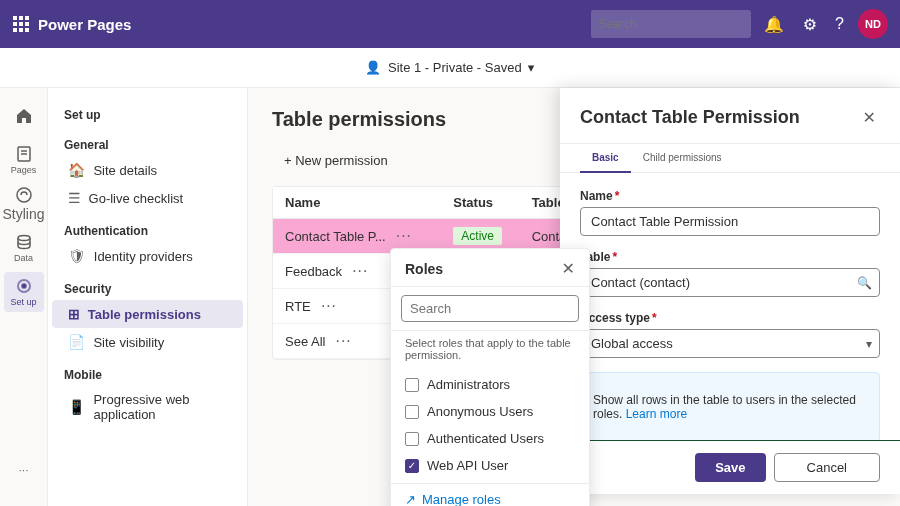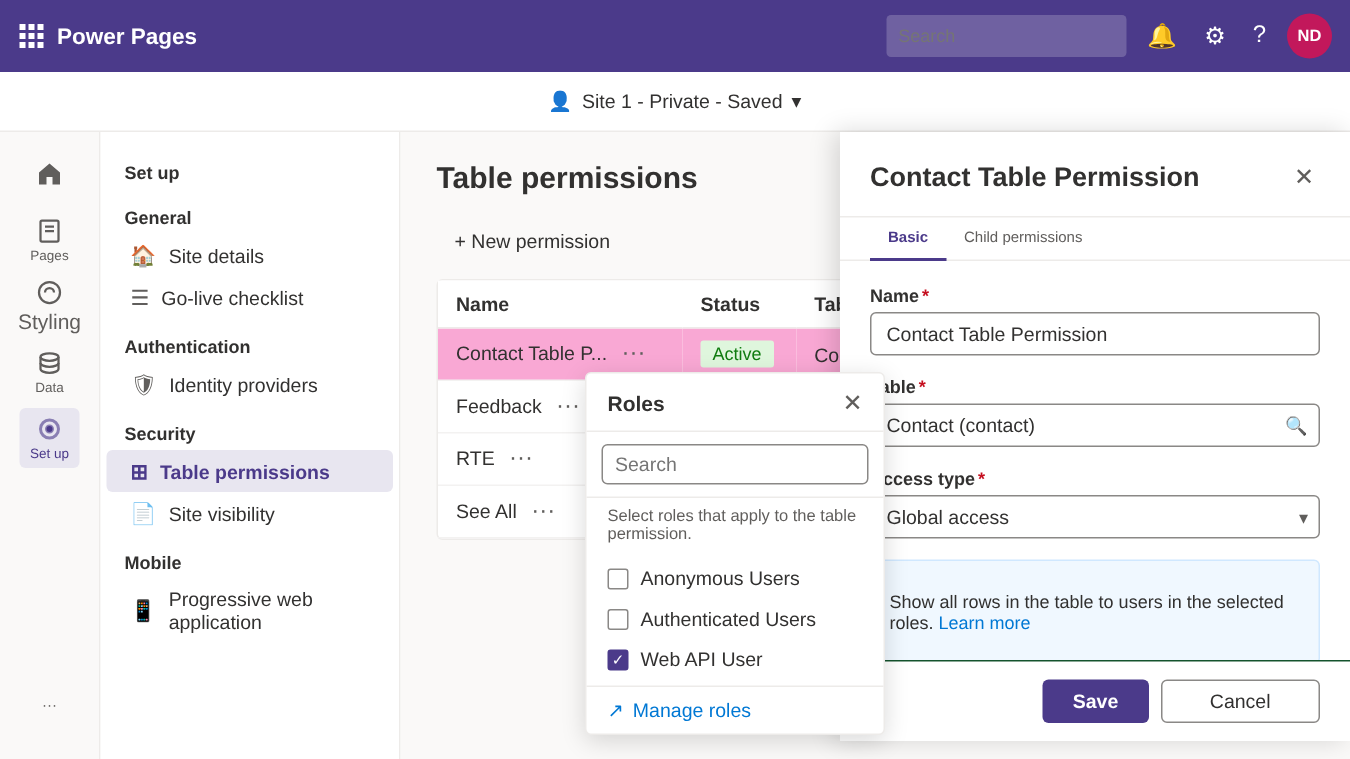--- a/index.html
+++ b/index.html
@@ -52,21 +52,21 @@
     
     .left-nav {
       width: 200px;
       background: white;
       border-right: 1px solid #edebe9;
       padding: 8px 0;
       overflow-y: auto;
       flex-shrink: 0;
     }
     .nav-icons {
-      width: 67px;
+      width: 48px;
       background: #faf9f8;
       border-right: 1px solid #edebe9;
       display: flex;
       flex-direction: column;
       align-items: center;
       padding: 8px 0;
       gap: 4px;
       flex-shrink: 0;
     }
     .nav-icon-item {
@@ -460,20 +460,24 @@
       <span>Roles</span>
       <button class="roles-popup-close">✕</button>
     </div>
     <div class="roles-search-wrap">
       <input class="roles-search" type="text" placeholder="Search" style="">
     </div>
     <div class="roles-hint">Select roles that apply to the table permission.</div>
     <div class="roles-list">
       <div class="roles-list-item">
         <div class="checkbox"></div>
+        <span>Administrators</span>
+      </div>
+      <div class="roles-list-item">
+        <div class="checkbox"></div>
         <span>Anonymous Users</span>
       </div>
       <div class="roles-list-item">
         <div class="checkbox"></div>
         <span>Authenticated Users</span>
       </div>
       <div class="roles-list-item">
         <div class="checkbox checked"></div>
         <span>Web API User</span>
       </div>

